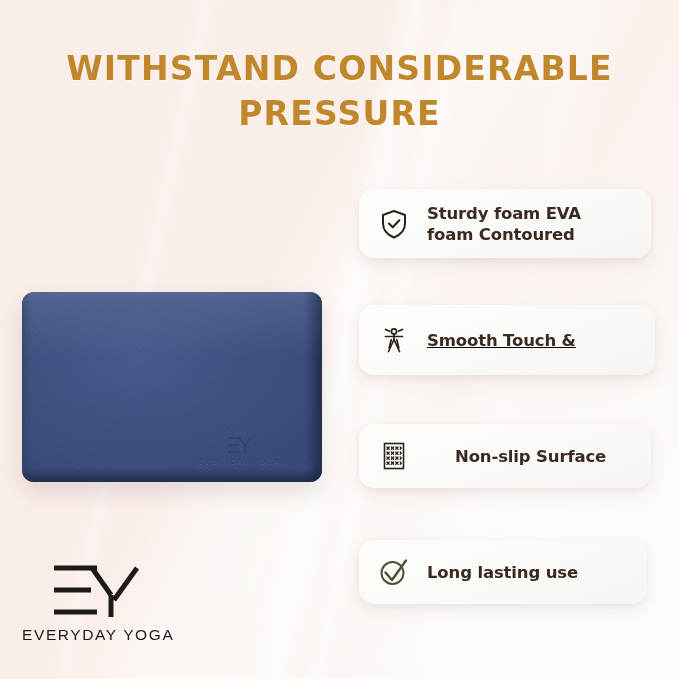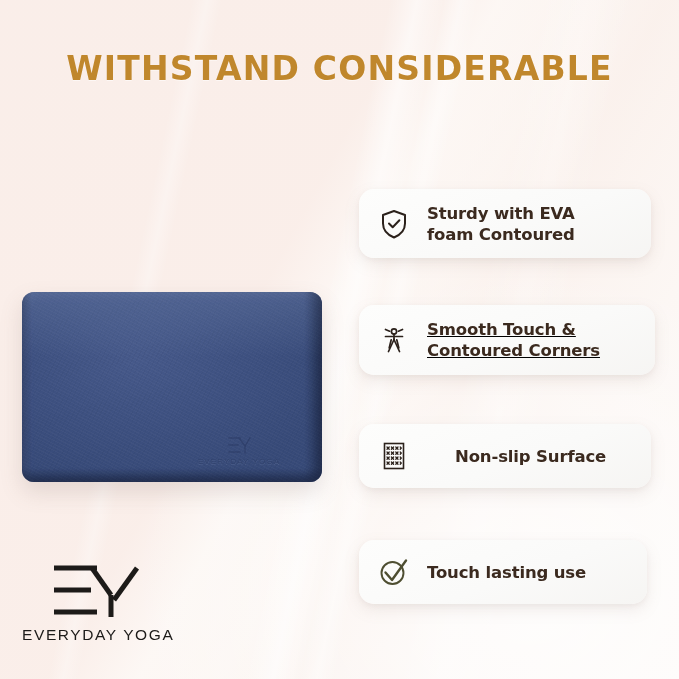--- a/index.html
+++ b/index.html
@@ -202,20 +202,21 @@
 <div id="canvas">
 
   <div class="streak a"></div>
   <div class="streak b"></div>
   <div class="streak c"></div>
   <div class="streak d"></div>
   <div class="vignette"></div>
 
   <div id="headline">
     <span class="line">WITHSTAND CONSIDERABLE</span>
+    <span class="line">PRESSURE</span>
   </div>
 
   <div id="product-block">
     <div class="grain"></div>
     <div class="top-sheen"></div>
     <div class="left-edge"></div>
     <div class="right-edge"></div>
     <div class="bottom-edge"></div>
     <div id="block-emboss">
       <svg class="mark" width="26" height="20" viewBox="0 0 26 20">
@@ -232,21 +233,21 @@
   </div>
 
   <div class="feature-card" id="card-0">
     <span class="icon-wrap">
       <svg width="28" height="30" viewBox="0 0 28 30">
         <path d="M14 2 L25 6 V14.5 C25 21.5 20 26 14 28.5 C8 26 3 21.5 3 14.5 V6 Z" fill="none" stroke="#2b211b" stroke-width="2" stroke-linejoin="round"></path>
         <path d="M9 14.5 L12.7 18.3 L19.4 11.2" fill="none" stroke="#2b211b" stroke-width="2" stroke-linecap="round" stroke-linejoin="round"></path>
       </svg>
     </span>
     <span class="card-text">
-      <span class="l">Sturdy with EVA</span>
+      <span class="l">Sturdy foam EVA</span>
       <span class="l">foam Contoured</span>
     </span>
   </div>
 
   <div class="feature-card" id="card-1">
     <span class="icon-wrap">
       <svg width="30" height="32" viewBox="0 0 30 32">
         <g fill="none" stroke="#2b211b" stroke-width="1.7" stroke-linecap="round">
           <circle cx="15" cy="7.5" r="2.6"></circle>
           <path d="M6.5 5.5 L10.6 7.2"></path>
@@ -255,21 +256,20 @@
           <path d="M15 10.2 V15.5"></path>
           <path d="M15 15.5 L9.5 27.5"></path>
           <path d="M15 15.5 L20.5 27.5"></path>
           <path d="M12.2 15.8 L10.2 24"></path>
           <path d="M17.8 15.8 L19.8 24"></path>
         </g>
       </svg>
     </span>
     <span class="card-text">
       <span class="l">Smooth Touch &amp;</span>
-      <span class="l">Contoured Corners</span>
     </span>
   </div>
 
   <div class="feature-card" id="card-2">
     <span class="icon-wrap">
       <svg width="26" height="30" viewBox="0 0 26 30">
         <rect x="3.5" y="2.5" width="19" height="25" fill="none" stroke="#2b211b" stroke-width="1.6"></rect>
         <g stroke="#2b211b" stroke-width="1.3" stroke-linecap="round">
           <path d="M6 6 l2.2 2.2 M10.4 6 l2.2 2.2 M14.8 6 l2.2 2.2 M19.2 6 l0.9 0.9"></path>
           <path d="M6 8.2 l2.2 -2.2 M10.4 8.2 l2.2 -2.2 M14.8 8.2 l2.2 -2.2 M19.2 8.2 l0.9 -0.9"></path>
@@ -288,21 +288,21 @@
   </div>
 
   <div class="feature-card" id="card-3">
     <span class="icon-wrap">
       <svg width="32" height="32" viewBox="0 0 32 32">
         <circle cx="14.5" cy="17" r="11" fill="none" stroke="#4e4e31" stroke-width="1.9"></circle>
         <path d="M7.5 16.5 L14 24 L28 4.5" fill="none" stroke="#4e4e31" stroke-width="2.4" stroke-linecap="round" stroke-linejoin="round"></path>
       </svg>
     </span>
     <span class="card-text">
-      <span class="l">Touch lasting use</span>
+      <span class="l">Long lasting use</span>
     </span>
   </div>
 
   <div id="brand-logo">
     <svg class="logo-mark" width="92" height="58" viewBox="0 0 92 58">
       <g fill="none" stroke="#1d1b19" stroke-width="5" stroke-linecap="butt">
         <path d="M3 6 H46"></path>
         <path d="M3 28 H40"></path>
         <path d="M3 50 H46"></path>
         <path d="M41 6 L60 33"></path>

